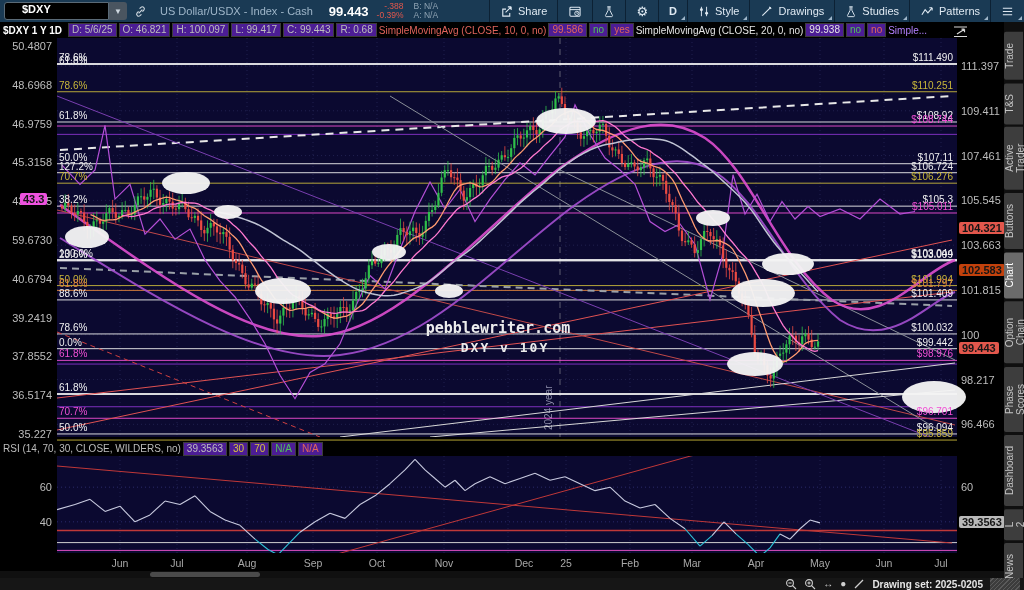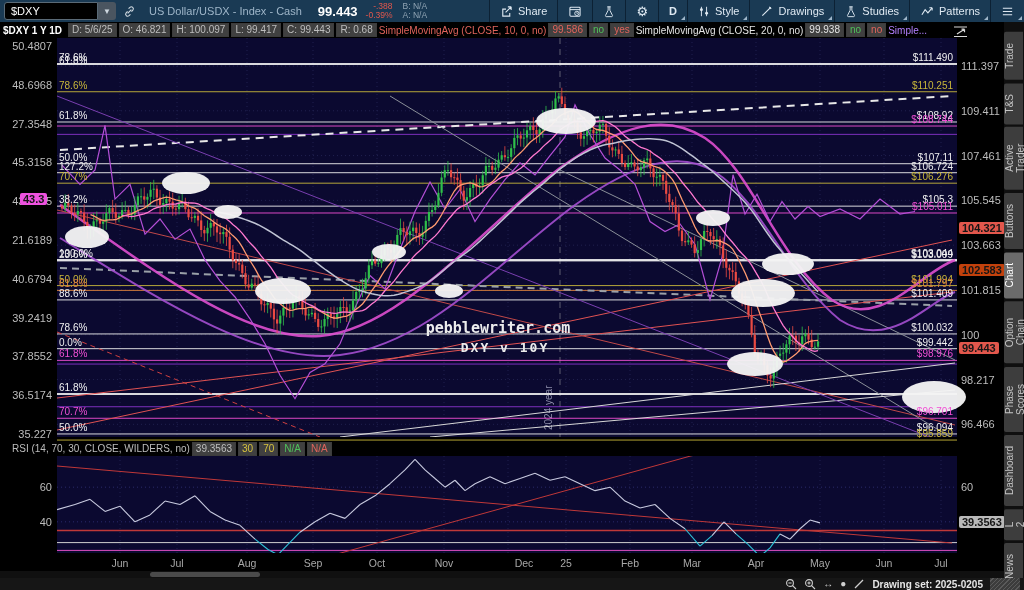--- a/index.html
+++ b/index.html
@@ -3,22 +3,22 @@
 <meta charset="utf-8">
 <style>
   html,body{margin:0;padding:0;background:#000;}
   body{font-family:"Liberation Sans",sans-serif;}
   .root{position:relative;width:1024px;height:590px;background:#000;overflow:hidden;}
 
   
   .toolbar{position:absolute;left:0;top:0;width:1024px;height:22px;background:#1a3a54;
     display:flex;align-items:center;color:#dfe9f2;font-size:11px;box-sizing:border-box;z-index:30;}
   .sym-wrap{display:flex;align-items:center;margin-left:4px;}
-  .sym-input{display:flex;align-items:center;width:86px;height:16px;background:#000;
-    border:1px solid #5a6a77;border-radius:3px 0 0 3px;padding-left:6px;font-weight:normal;color:#fff;}
+  .sym-input{display:flex;width:86px;height:16px;background:#000;
+    border:1px solid #5a6a77;border-radius:3px 0 0 3px;padding-left:17px;font-weight:bold;color:#fff;}
   .sym-dd{width:18px;height:18px;background:#4a5560;border-radius:0 3px 3px 0;display:flex;
     align-items:center;justify-content:center;color:#cfd8e0;font-size:8px;}
   .tb-ic{display:flex;align-items:center;justify-content:center;padding:0 7px;height:22px;}
   .desc{color:#9fb6c9;margin:0 6px;white-space:nowrap;}
   .price-big{font-size:13px;font-weight:bold;color:#fff;margin:0 8px 0 10px;}
   .two-line{display:flex;flex-direction:column;justify-content:center;font-size:8.5px;line-height:9px;margin-right:10px;}
   .chg{color:#e2574c;text-align:right;}
   .ba{color:#8fa3b3;}
   .tb-right{display:flex;align-items:center;margin-left:auto;height:16px;}
   .btn{display:flex;align-items:center;gap:5px;padding:0 10px;height:22px;border-left:1px solid #0c2134;position:relative;white-space:nowrap;}
@@ -29,22 +29,22 @@
   .tabstrip{position:absolute;right:0;top:22px;width:20px;height:568px;background:#0f0f0f;
     display:flex;flex-direction:column;padding-top:10px;box-sizing:border-box;gap:3px;z-index:30;}
   .vtab{writing-mode:vertical-rl;transform:rotate(180deg);background:#3d3d3d;color:#c4c4c4;
     font-size:10px;padding:11px 0;text-align:center;width:19px;box-sizing:border-box;border-radius:0 2px 2px 0;}
   .vtab.active{background:#6b6b6b;color:#fff;}
 
   
   .chart-header{position:absolute;left:0;top:22px;width:1004px;height:16px;background:#000;
     display:flex;align-items:center;font-size:10px;gap:2px;padding-left:3px;box-sizing:border-box;color:#ccc;z-index:20;}
   .rsi-header{position:absolute;left:0;top:441px;width:1004px;height:15px;background:#000;
-    display:flex;align-items:center;font-size:10px;gap:2px;padding-left:12px;box-sizing:border-box;color:#ccc;z-index:20;}
-  .f{border:1px solid #3c3c3c;background:#404040;padding:0 3px;height:12px;line-height:12px;white-space:nowrap;}
+    display:flex;align-items:center;font-size:10px;gap:2px;padding-left:3px;box-sizing:border-box;color:#ccc;z-index:20;}
+  .f{border:1px solid #3c3c3c;background:#4c1d95;padding:0 3px;height:12px;line-height:12px;white-space:nowrap;}
   .title{font-weight:bold;color:#fff;margin-right:4px;white-space:nowrap;}
   .red{color:#e0645c}.grn{color:#4fc05a}.yel{color:#d6c23e}.vio{color:#b380ff}.wht{color:#e4e4e4}.gry{color:#bdbdbd}
 
   
   #main-svg{position:absolute;left:0;top:38px;z-index:5;}
   #rsi-svg{position:absolute;left:0;top:456px;z-index:5;}
 
   
   #overlay{position:absolute;left:0;top:0;width:1004px;height:590px;z-index:10;pointer-events:none;}
   .tick{position:absolute;color:#bdbdbd;font-size:11px;white-space:nowrap;}
@@ -901,24 +901,24 @@
         <line x1="780" y1="533.9464285714286" x2="790" y2="539.1428571428571" stroke="#c9cbe0" stroke-width="1.1"></line>
         <line x1="790" y1="539.1428571428571" x2="800" y2="528.75" stroke="#c9cbe0" stroke-width="1.1"></line>
         <line x1="800" y1="528.75" x2="810" y2="520.0892857142857" stroke="#c9cbe0" stroke-width="1.1"></line>
         <line x1="810" y1="520.0892857142857" x2="820" y2="522.8607142857143" stroke="#c9cbe0" stroke-width="1.1"></line>
       </g>
     </svg>
 
   <div id="overlay">
       <div class="tick l" style="top: 40px;">50.4807</div>
       <div class="tick l" style="top: 78.8056px;">48.6968</div>
-      <div class="tick l" style="top: 117.612px;">27.3548</div>
+      <div class="tick l" style="top: 117.612px;">46.9759</div>
       <div class="tick l" style="top: 156.419px;">45.3158</div>
       <div class="tick l" style="top: 195.223px;">43.7145</div>
-      <div class="tick l" style="top: 234.028px;">21.6189</div>
+      <div class="tick l" style="top: 234.028px;">59.6730</div>
       <div class="tick l" style="top: 272.837px;">40.6794</div>
       <div class="tick l" style="top: 311.641px;">39.2419</div>
       <div class="tick l" style="top: 350.446px;">37.8552</div>
       <div class="tick l" style="top: 389.253px;">36.5174</div>
       <div class="tick l" style="top: 428.057px;">35.227</div>
       <div class="pbadge" style="left: 20px; top: 193px; background: rgb(239, 82, 224);">43.3</div>
       <div class="tick r" style="top: 60px;">111.397</div>
       <div class="tick r" style="top: 104.793px;">109.411</div>
       <div class="tick r" style="top: 149.571px;">107.461</div>
       <div class="tick r" style="top: 194.368px;">105.545</div>

